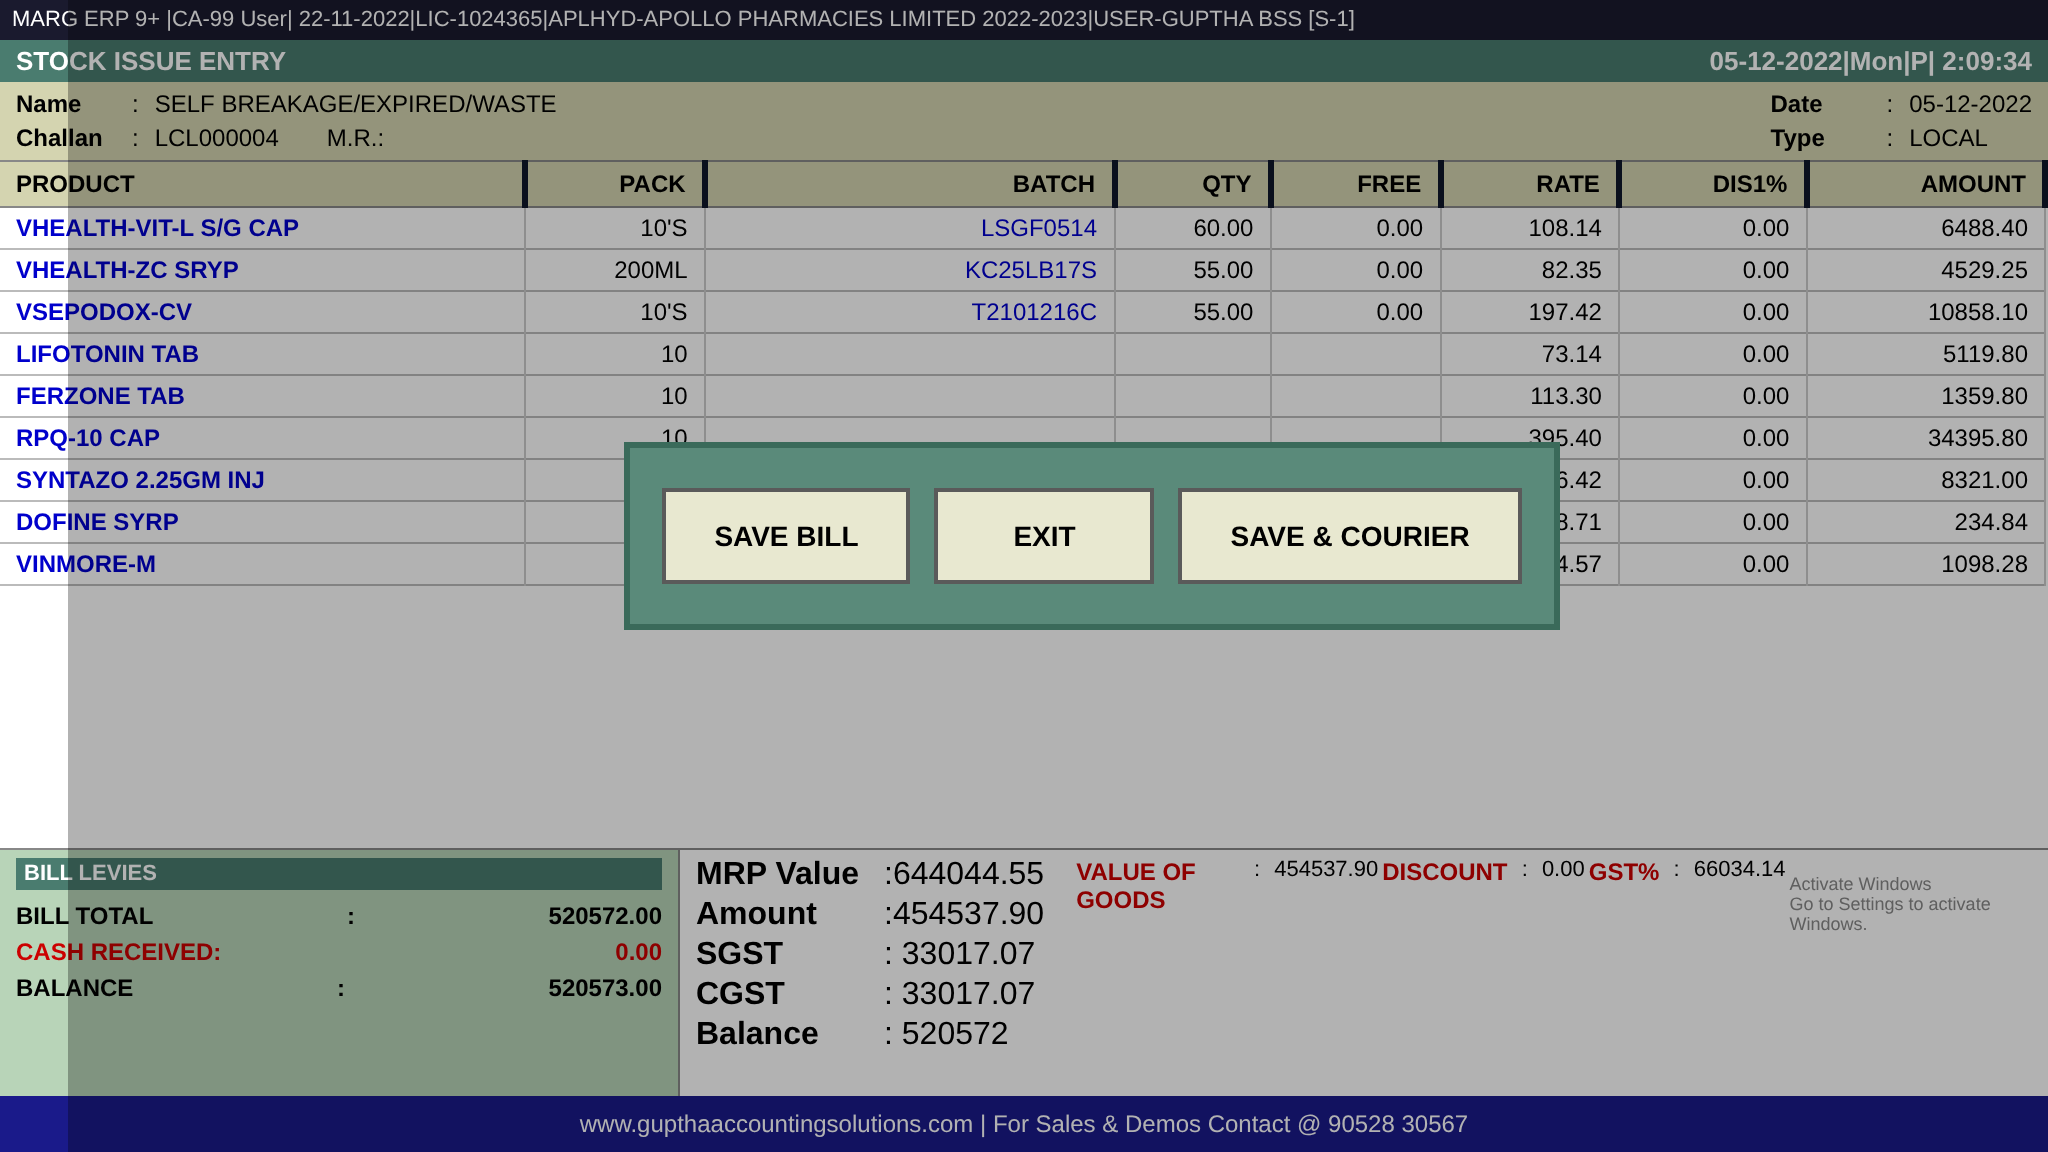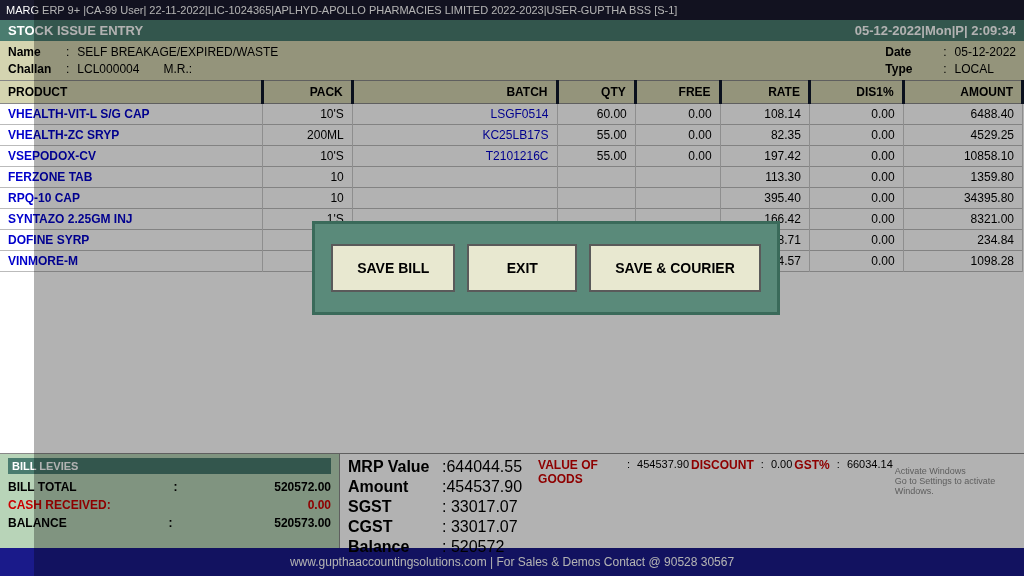--- a/index.html
+++ b/index.html
@@ -123,21 +123,21 @@
 
     tbody td.batch {
       color: #0000cc;
       padding-left: 48px;
     }
 
     
     #bottom-section {
       display: flex;
       border-top: 1px solid #888;
-      height: 95px;
+      height: 124px;
     }
 
     #bill-levies {
       width: 340px;
       background: #b8d4b8;
       padding: 4px 8px;
       border-right: 1px solid #888;
     }
 
     #bill-levies-header {
@@ -333,20 +333,30 @@
     <td>VSEPODOX-CV</td>
     <td>10'S</td>
     <td class="batch">T2101216C</td>
     <td>55.00</td>
     <td>0.00</td>
     <td>197.42</td>
     <td>0.00</td>
     <td>10858.10</td>
   </tr>
           <tr>
+    <td>LIFOTONIN TAB</td>
+    <td>10</td>
+    <td class="batch"></td>
+    <td></td>
+    <td></td>
+    <td>73.14</td>
+    <td>0.00</td>
+    <td>5119.80</td>
+  </tr>
+          <tr>
     <td>FERZONE TAB</td>
     <td>10</td>
     <td class="batch"></td>
     <td></td>
     <td></td>
     <td>113.30</td>
     <td>0.00</td>
     <td>1359.80</td>
   </tr>
           <tr>

